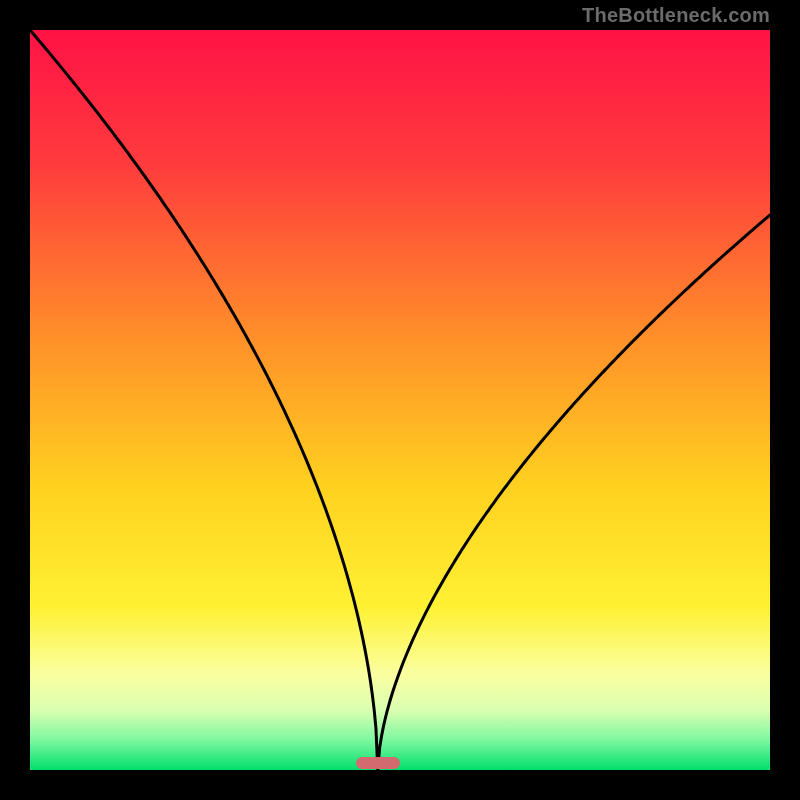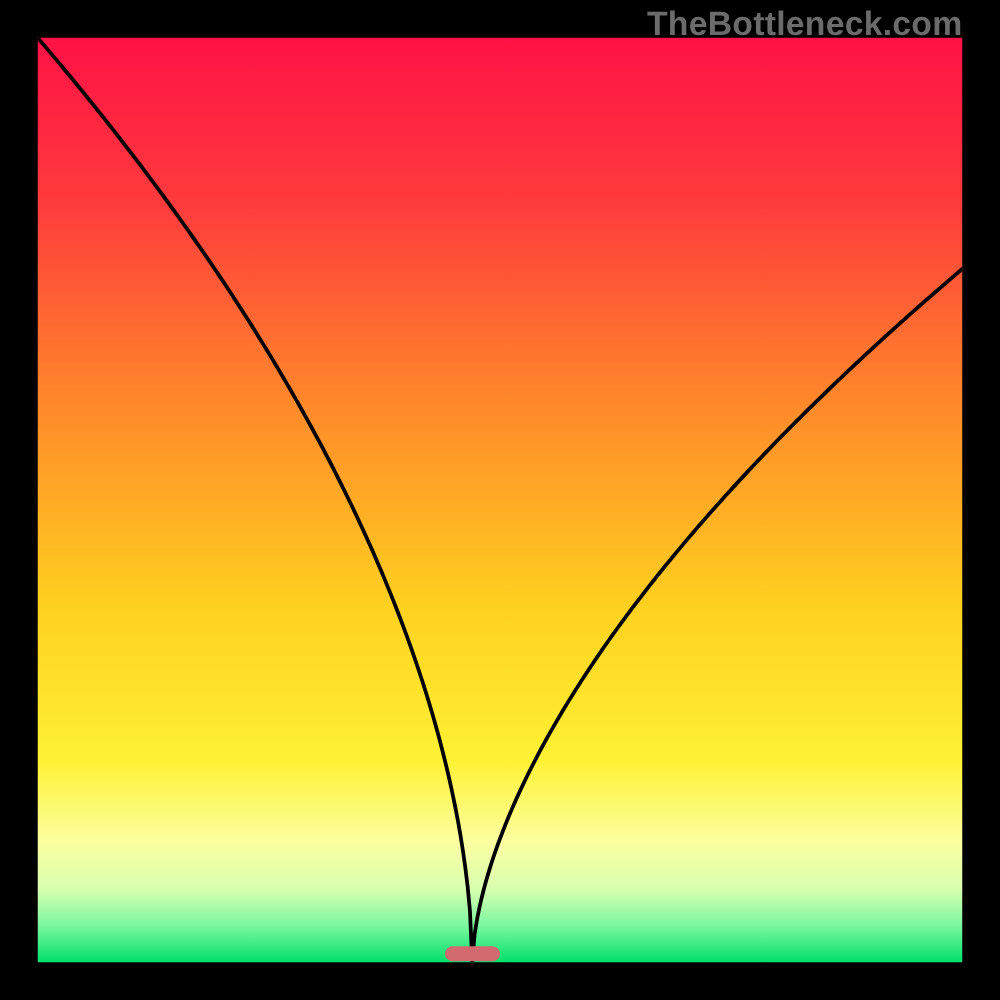--- a/index.html
+++ b/index.html
@@ -40,21 +40,21 @@
     height: 12px;
     border-radius: 6px;
     transform: translate(-50%, -50%);
   }
   .watermark {
     position: absolute;
     top: 4px;
     right: 30px;
     font-family: Arial, Helvetica, sans-serif;
     font-weight: 600;
-    font-size: 27px;
+    font-size: 20px;
     letter-spacing: 0.2px;
   }
 </style>
 </head>
 <body>
 
 <div class="frame">
   <div class="plot">
     <div class="bg-gradient" id="bg" style="background: linear-gradient(rgb(255, 18, 69) 0%, rgb(255, 59, 61) 18%, rgb(255, 138, 42) 40%, rgb(255, 210, 31) 62%, rgb(255, 241, 51) 78%, rgb(251, 255, 160) 87%, rgb(217, 255, 176) 92%, rgb(124, 247, 160) 96%, rgb(0, 224, 106) 100%);"></div>
     <svg class="curves" id="curves" viewBox="0 0 740 740" preserveAspectRatio="none">

